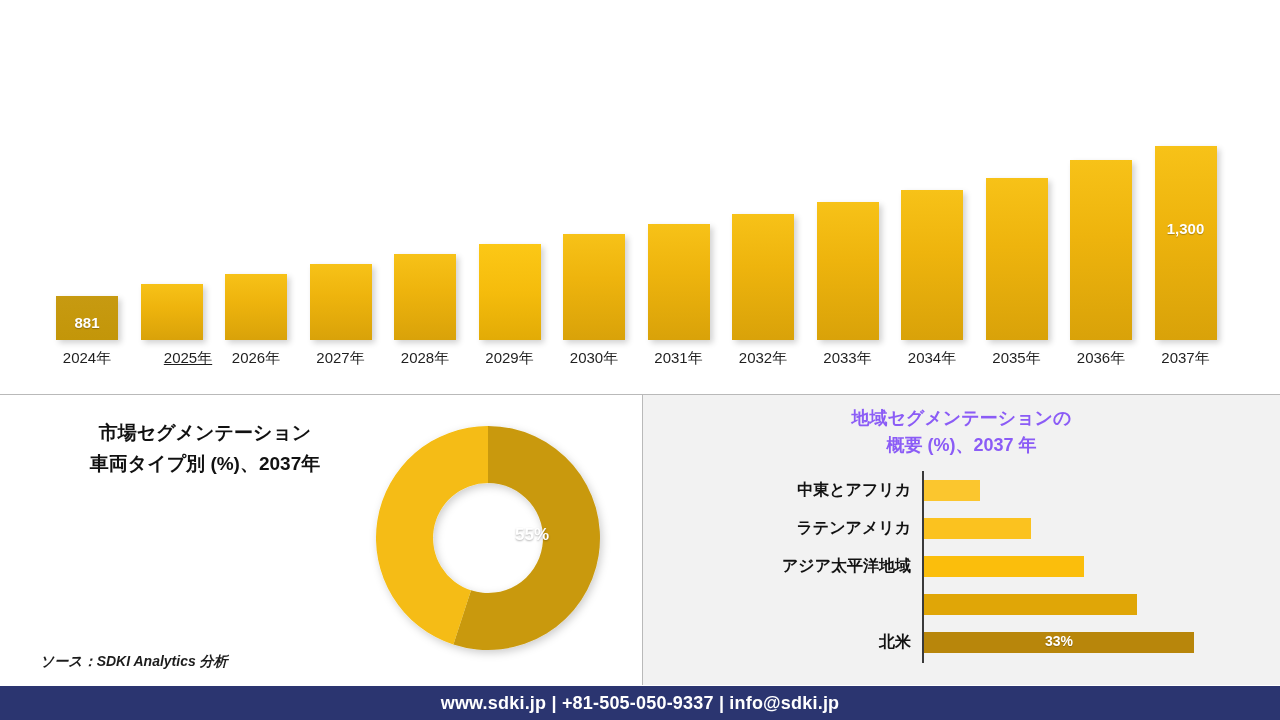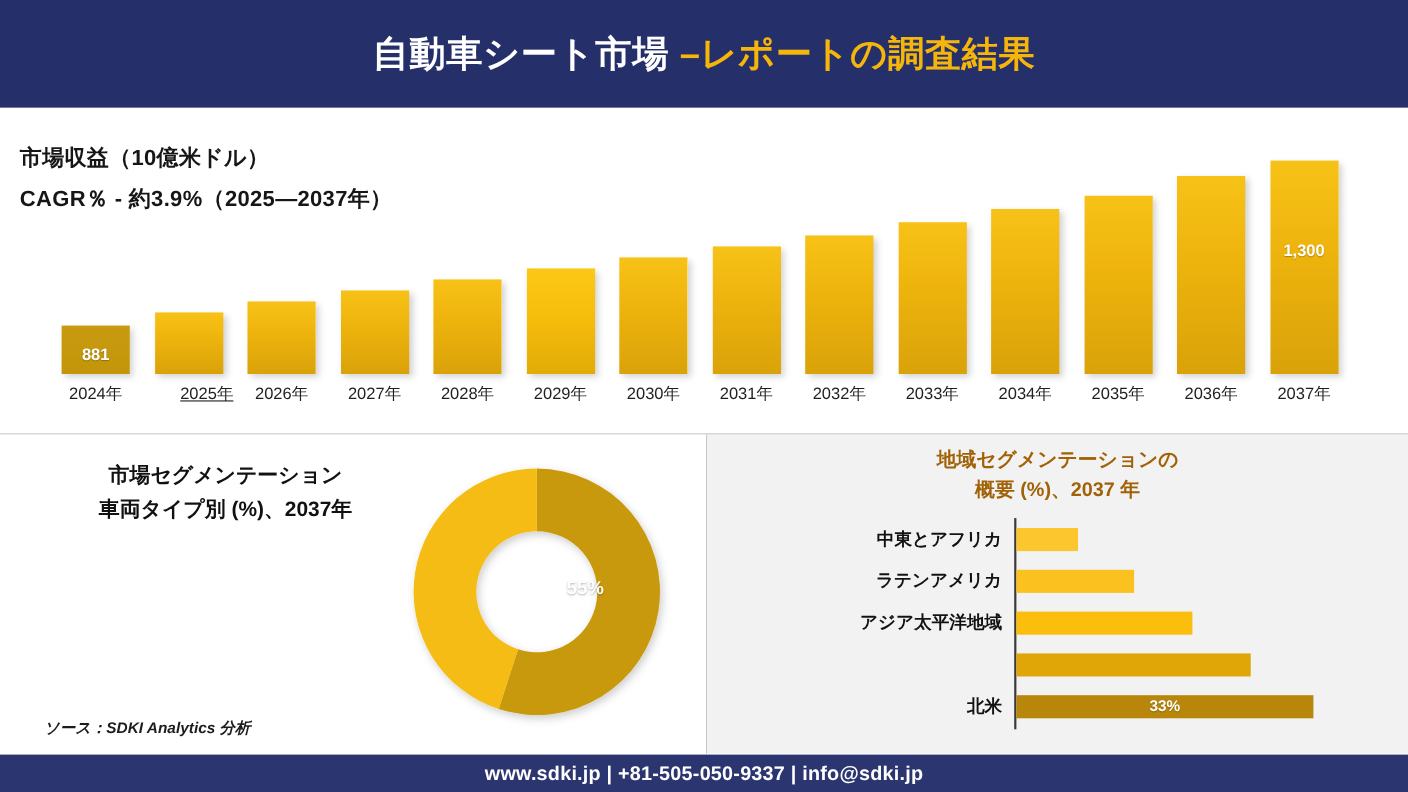--- a/index.html
+++ b/index.html
@@ -224,21 +224,21 @@
     background: #f2f2f2;
   }
   .region-title {
     position: absolute;
     left: 0;
     top: 10px;
     width: 637px;
     text-align: center;
     font-size: 18px;
     font-weight: bold;
-    color: #a16207;
+    color: #8b5cf6;
     line-height: 27px;
   }
   .region-chart {
     position: absolute;
     left: 0;
     top: 76px;
     width: 637px;
     height: 200px;
   }
   .region-axis {
@@ -300,32 +300,23 @@
     font-weight: bold;
     letter-spacing: 0.2px;
     text-align: right;
   }
 </style>
 </head>
 <body>
 
 <div id="infographic">
 
-  <div class="header">
-    <div class="header-title">
-      <span class="title-main">自動車シート市場 </span><span class="title-accent">–レポートの調査結果</span>
-    </div>
-  </div>
   <div class="header-underline"></div>
 
   <div class="top-section">
-    <div class="axis-titles">
-      <div class="axis-title-1">市場収益（10億米ドル）</div>
-      <div class="axis-title-2">CAGR％ - 約3.9%（2025―2037年）</div>
-    </div>
     <div class="bars-wrap" id="bars-wrap">
         <div class="bar-col" style="left: 8px;">
           <div class="bar-rect bar-first" style="height: 44px;">
             <div class="bar-value v-first">881</div>
           </div>
         </div>
         <div class="bar-xlabel" style="left: -4px;">2024年</div>
         <div class="bar-col" style="left: 92.5px;">
           <div class="bar-rect" style="height: 56px;"></div>
         </div>

